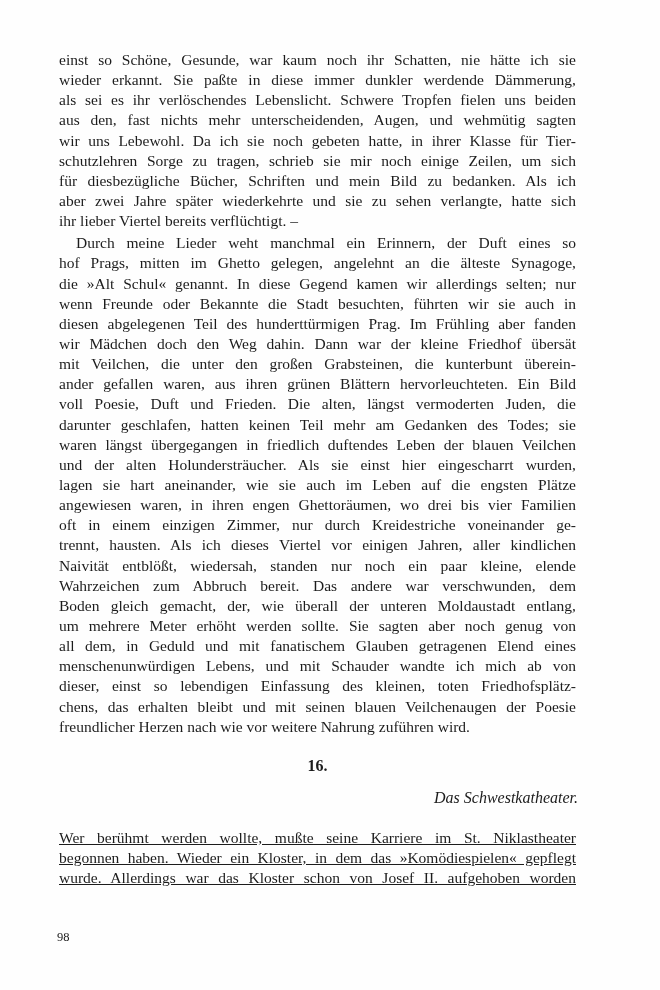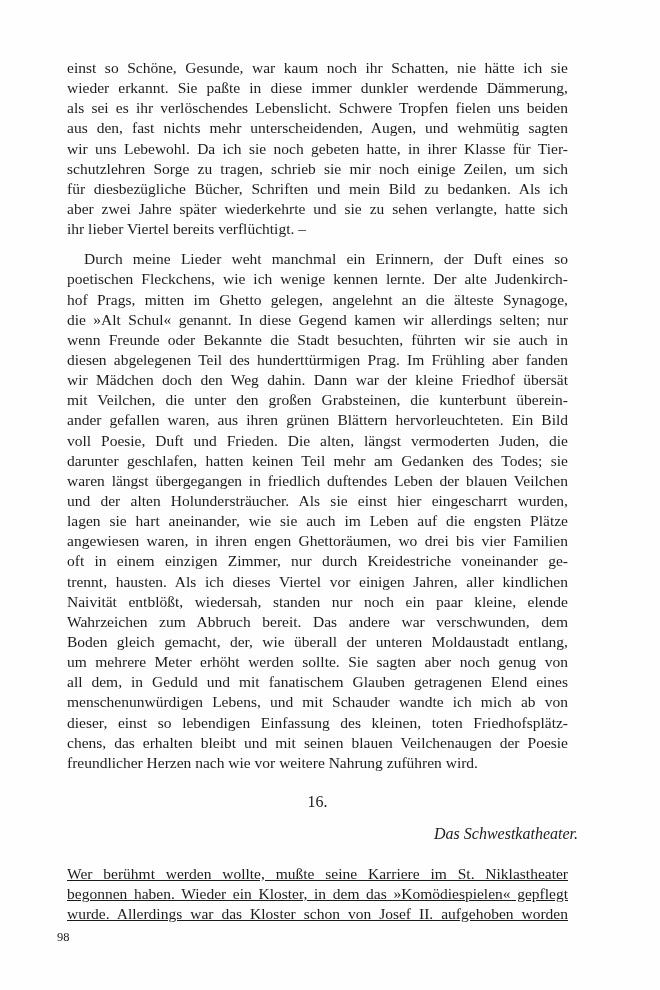--- a/index.html
+++ b/index.html
@@ -14,36 +14,36 @@
     color: #1c1c1c;
     font-family: "Liberation Serif", "DejaVu Serif", serif;
     overflow: hidden;
   }
   .textblock {
     position: absolute;
     left: 57px;
     top: 48px;
     width: 521px;
   }
-  .para { margin: 10px; padding: 0; }
+  .para { margin: 2px; padding: 0; }
   .line {
     font-size: 15.5px;
     line-height: 20.15px;
     height: 20.15px;
     text-align: justify;
     text-align-last: justify;
     overflow: hidden;
   }
   .line.last { text-align-last: left; }
   .line.indent { text-indent: 17px; }
   .chapter-heading {
     margin-top: 19px;
     font-size: 16px;
     line-height: 20px;
-    font-weight: normal;
+    font-weight: bold;
     text-align: center;
   }
   .chapter-subtitle {
     margin-top: 12px;
     font-size: 16px;
     line-height: 20px;
     font-style: italic;
     text-align: right;
   }
   .para3 { margin-top: 20px; text-decoration: underline; }
@@ -67,21 +67,20 @@
         <div class="line">als sei es ihr verlöschendes Lebenslicht. Schwere Tropfen fielen uns beiden</div>
         <div class="line">aus den, fast nichts mehr unterscheidenden, Augen, und wehmütig sagten</div>
         <div class="line">wir uns Lebewohl. Da ich sie noch gebeten hatte, in ihrer Klasse für Tier-</div>
         <div class="line">schutzlehren Sorge zu tragen, schrieb sie mir noch einige Zeilen, um sich</div>
         <div class="line">für diesbezügliche Bücher, Schriften und mein Bild zu bedanken. Als ich</div>
         <div class="line">aber zwei Jahre später wiederkehrte und sie zu sehen verlangte, hatte sich</div>
         <div class="line last">ihr lieber Viertel bereits verflüchtigt. –</div>
       </div>
     <div class="para">
         <div class="line indent">Durch meine Lieder weht manchmal ein Erinnern, der Duft eines so</div>
-        <div class="line">poetischen Fleckchens, wie ich wenige kennen lernte. Der alte Judenkirch-</div>
         <div class="line">hof Prags, mitten im Ghetto gelegen, angelehnt an die älteste Synagoge,</div>
         <div class="line">die »Alt Schul« genannt. In diese Gegend kamen wir allerdings selten; nur</div>
         <div class="line">wenn Freunde oder Bekannte die Stadt besuchten, führten wir sie auch in</div>
         <div class="line">diesen abgelegenen Teil des hunderttürmigen Prag. Im Frühling aber fanden</div>
         <div class="line">wir Mädchen doch den Weg dahin. Dann war der kleine Friedhof übersät</div>
         <div class="line">mit Veilchen, die unter den großen Grabsteinen, die kunterbunt überein-</div>
         <div class="line">ander gefallen waren, aus ihren grünen Blättern hervorleuchteten. Ein Bild</div>
         <div class="line">voll Poesie, Duft und Frieden. Die alten, längst vermoderten Juden, die</div>
         <div class="line">darunter geschlafen, hatten keinen Teil mehr am Gedanken des Todes; sie</div>
         <div class="line">waren längst übergegangen in friedlich duftendes Leben der blauen Veilchen</div>

